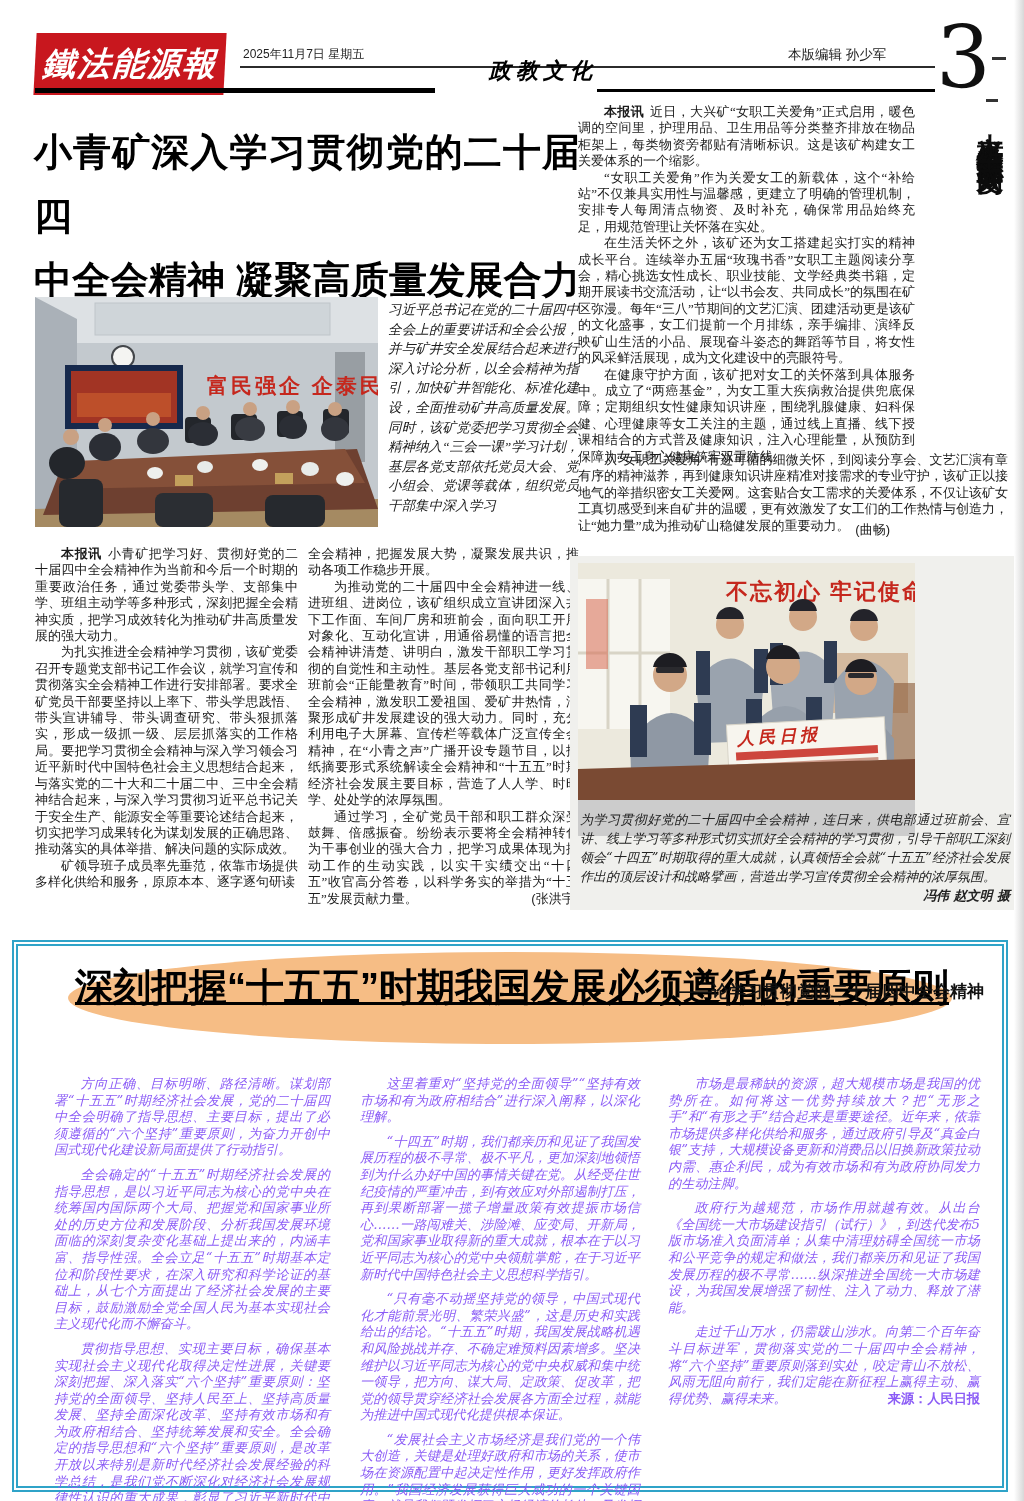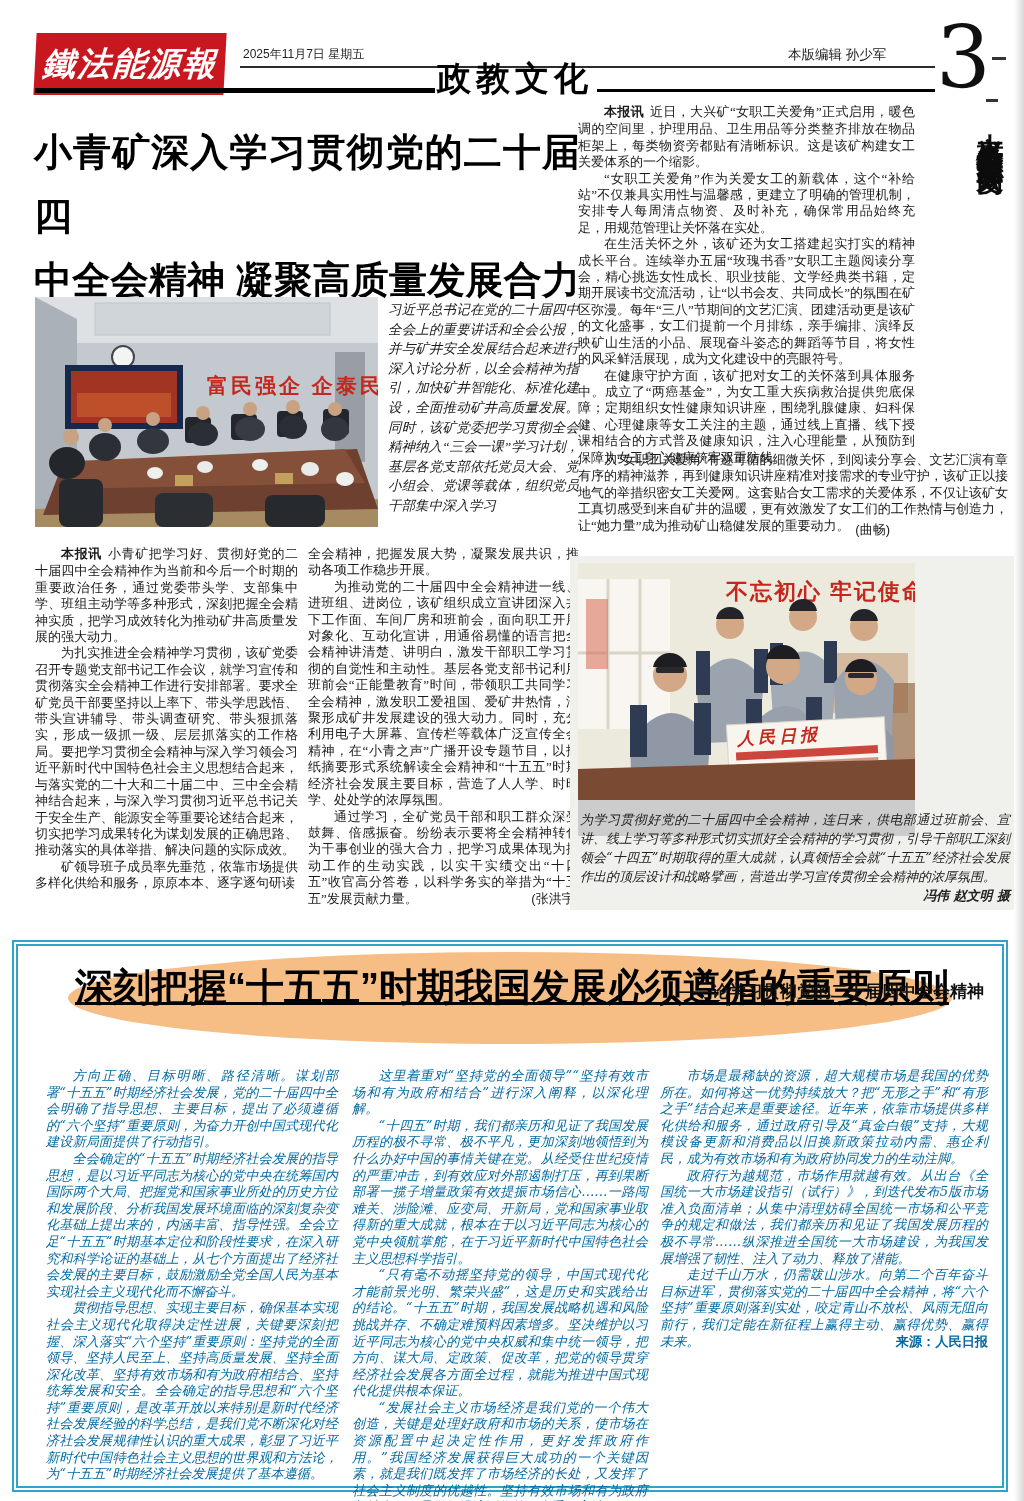--- a/index.html
+++ b/index.html
@@ -3,30 +3,30 @@
 <meta charset="utf-8">
 <style>
   html,body{margin:0;padding:0;background:#e8e8e8;}
   .page{position:relative;width:1024px;height:1501px;background:#ffffff;overflow:hidden;
         font-family:"Liberation Serif",serif;color:#1a1a1a;margin:0 auto;}
   .abs{position:absolute;}
   .hei{font-family:"Liberation Sans",sans-serif;}
   .kai{font-family:"DejaVu Serif",serif;font-style:italic;}
   p.body{margin:0;font-size:13px;line-height:16.4px;text-align:justify;text-indent:2em;}
   p.nofirst{text-indent:0;}
-  .lede{font-weight:bold;font-style:normal;font-family:Liberation Mono, monospace;margin-right:6px;}
+  .lede{font-weight:bold;font-style:normal;font-family:Liberation Serif, serif;margin-right:6px;}
   .byline{float:right;font-family:"Liberation Sans",sans-serif;}
   
   .logo{left:35px;top:33px;width:190px;height:62px;background:#c8171e;color:#fff;
         display:flex;align-items:center;justify-content:center;font-family:"DejaVu Serif",serif;
         font-weight:bold;font-size:33px;letter-spacing:2px;font-style:italic;transform:skewX(-3deg);}
   .dateline{left:243px;top:46px;font-size:12px;color:#222;}
   .editorline{left:788px;top:46px;font-size:13.5px;color:#222;}
   .rule-thin-top{left:240px;top:66px;width:695px;height:2px;background:#2b2b2b;}
-  .section-title{left:437px;top:56px;width:160px;text-align:left;font-size:34px;font-weight:bold;letter-spacing:5px;color:#000;}
+  .section-title{left:437px;top:56px;width:160px;text-align:right;font-size:22px;font-weight:bold;letter-spacing:5px;color:#000;font-style:italic;}
   .rule-thick-left{left:35px;top:88px;width:400px;height:5px;background:#000;}
   .rule-thin-right{left:597px;top:89px;width:338px;height:3px;background:#000;}
   .pagenum{left:936px;top:14px;font-size:86px;font-family:"DejaVu Serif",serif;color:#101010;line-height:1;}
   .pagenum-dash1{left:992px;top:57px;width:14px;height:3px;background:#333;}
   .pagenum-dash2{left:986px;top:99px;width:12px;height:3px;background:#333;}
   
   .main-headline{left:34px;top:120px;width:546px;font-size:38px;font-weight:bold;color:#000;
                  line-height:64px;text-align:justify;}
   .main-headline div{text-align-last:justify;}
   
@@ -36,21 +36,21 @@
                  font-size:27px;letter-spacing:3px;font-weight:600;color:#0c0c0c;
                  font-family:"DejaVu Serif",serif;text-align:justify;}
   .grey-panel{left:570px;top:556px;width:445px;height:354px;background:#f0f0ed;}
   .caption{font-size:13px;line-height:19px;text-align:justify;color:#222;}
   .credit{float:right;font-weight:bold;}
   
   .bottom-box{left:12px;top:940px;width:996px;height:552px;border:6px double #2fa3c8;background:#fff;box-sizing:border-box;}
   .ellipse{left:68px;top:952px;width:884px;height:92px;background:#f6bd85;border-radius:50%;}
   .bottom-title{left:40px;top:962px;width:944px;text-align:center;font-size:38px;font-weight:bold;color:#000;letter-spacing:0px;text-decoration:underline;}
   .bottom-sub{left:40px;top:980px;width:944px;text-align:right;font-size:17px;font-weight:bold;color:#111;}
-  .bcol p{margin:0;font-size:13.2px;line-height:16.6px;text-align:justify;text-indent:2em;color:#0369a1;}
+  .bcol p{margin:8px;font-size:13.2px;line-height:16.6px;text-align:justify;text-indent:2em;color:#8b5cf6;}
   .source{float:right;font-family:"Liberation Sans",sans-serif;font-weight:bold;font-style:normal;}
   .edge-shade{left:1014px;top:0;width:10px;height:1501px;background:linear-gradient(to right,#ffffff,#d8d8d8);}
 </style>
 </head>
 <body>
 
 <div class="page">
 
   <div class="abs logo hei">鐵法能源報</div>
   <div class="abs dateline hei">2025年11月7日  星期五</div>

